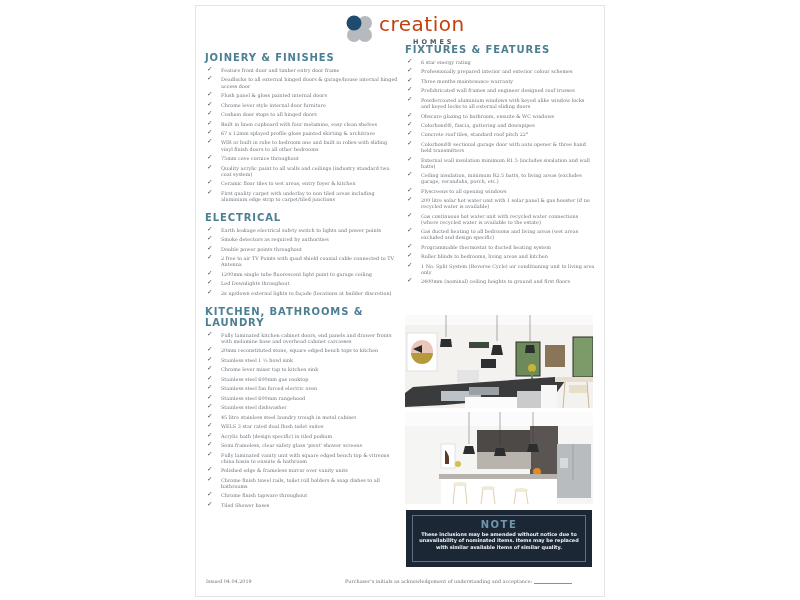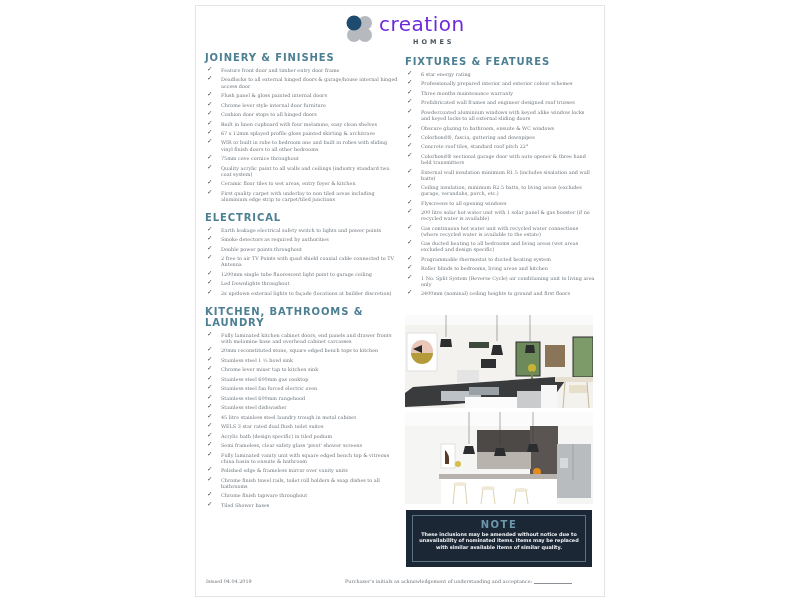--- a/index.html
+++ b/index.html
@@ -9,30 +9,30 @@
   }
   .page {
     position:absolute; left:195px; top:5px; width:410px; height:592px;
     border:1px solid #e4e4e4; box-sizing:border-box; background:#fff;
   }
   .logo {
     position:absolute; left:345px; top:14px; width:120px; height:32px;
   }
   .logo-mark { position:absolute; left:0; top:0; width:30px; height:30px; }
   .logo-word {
-    position:absolute; left:34px; top:-2px; font-size:20px; color:#6d28d9;
+    position:absolute; left:34px; top:-2px; font-size:20px; color:#c2410c;
     letter-spacing:0.5px; font-family:"DejaVu Sans", sans-serif; font-weight:normal;
   }
   .logo-sub {
     position:absolute; left:68px; top:24px; font-size:6.5px; color:#4a5560;
     letter-spacing:3px; font-weight:bold;
   }
   .col { position:absolute; }
   .col-left { left:205px; top:52px; width:195px; }
-  .col-right { left:405px; top:56px; width:190px; }
+  .col-right { left:405px; top:44px; width:190px; }
   h2.section {
     margin:0 0 4px 0; font-size:10px; letter-spacing:0.9px; color:#4d7f93;
     font-weight:bold; font-family:"DejaVu Sans", sans-serif;
   }
   ul.items { list-style:none; margin:0 0 10px 0; padding:0; }
   ul.items li {
     position:relative; padding-left:16px; font-size:4.9px; line-height:6.1px;
     color:#6e747a; margin-bottom:3.4px; font-family:"DejaVu Serif", serif;
   }
   ul.items li .tick {

